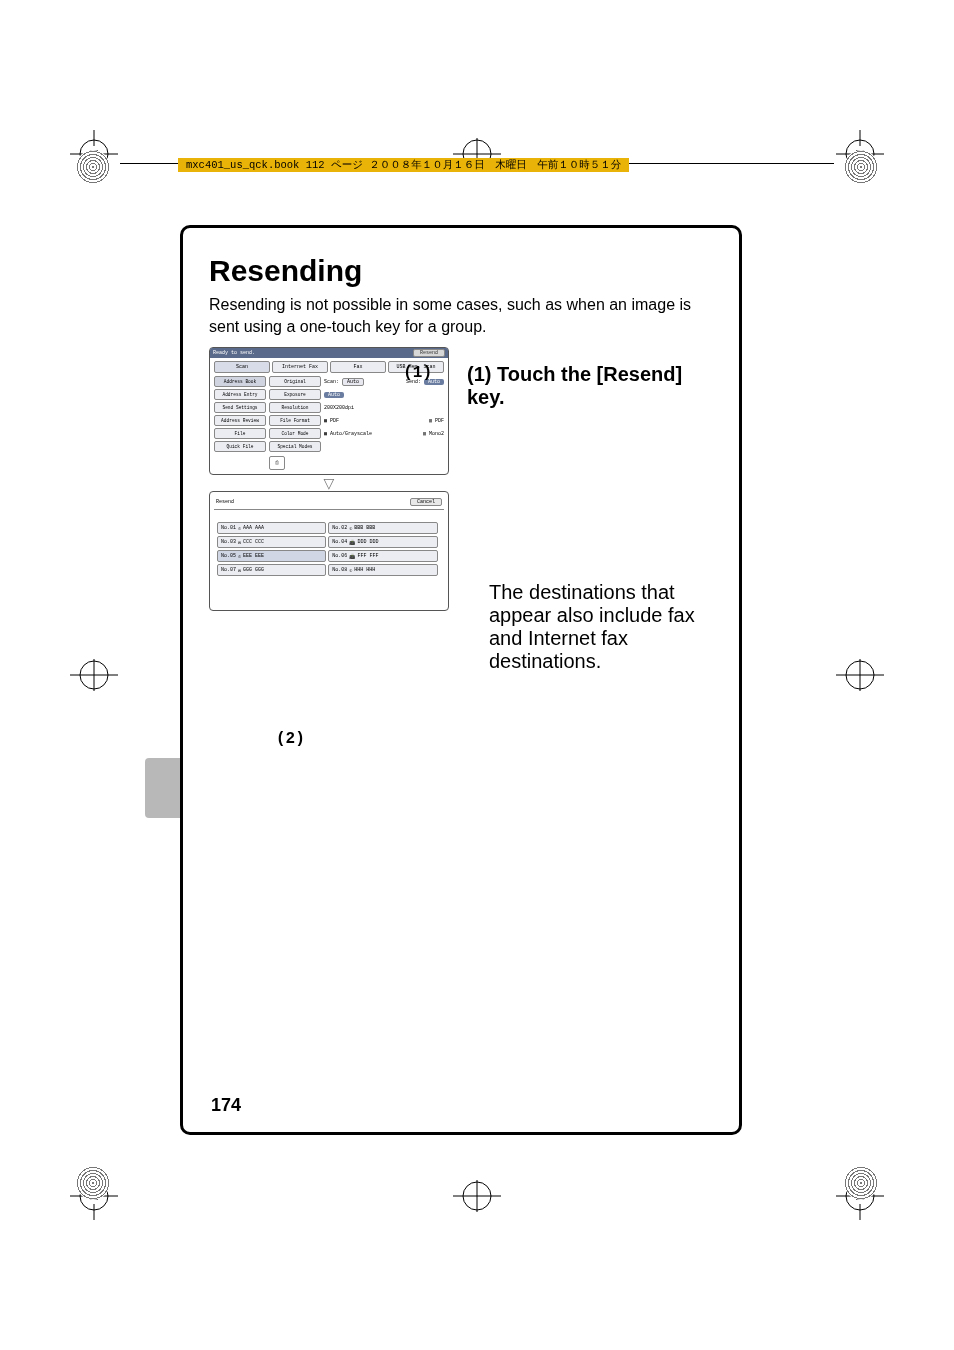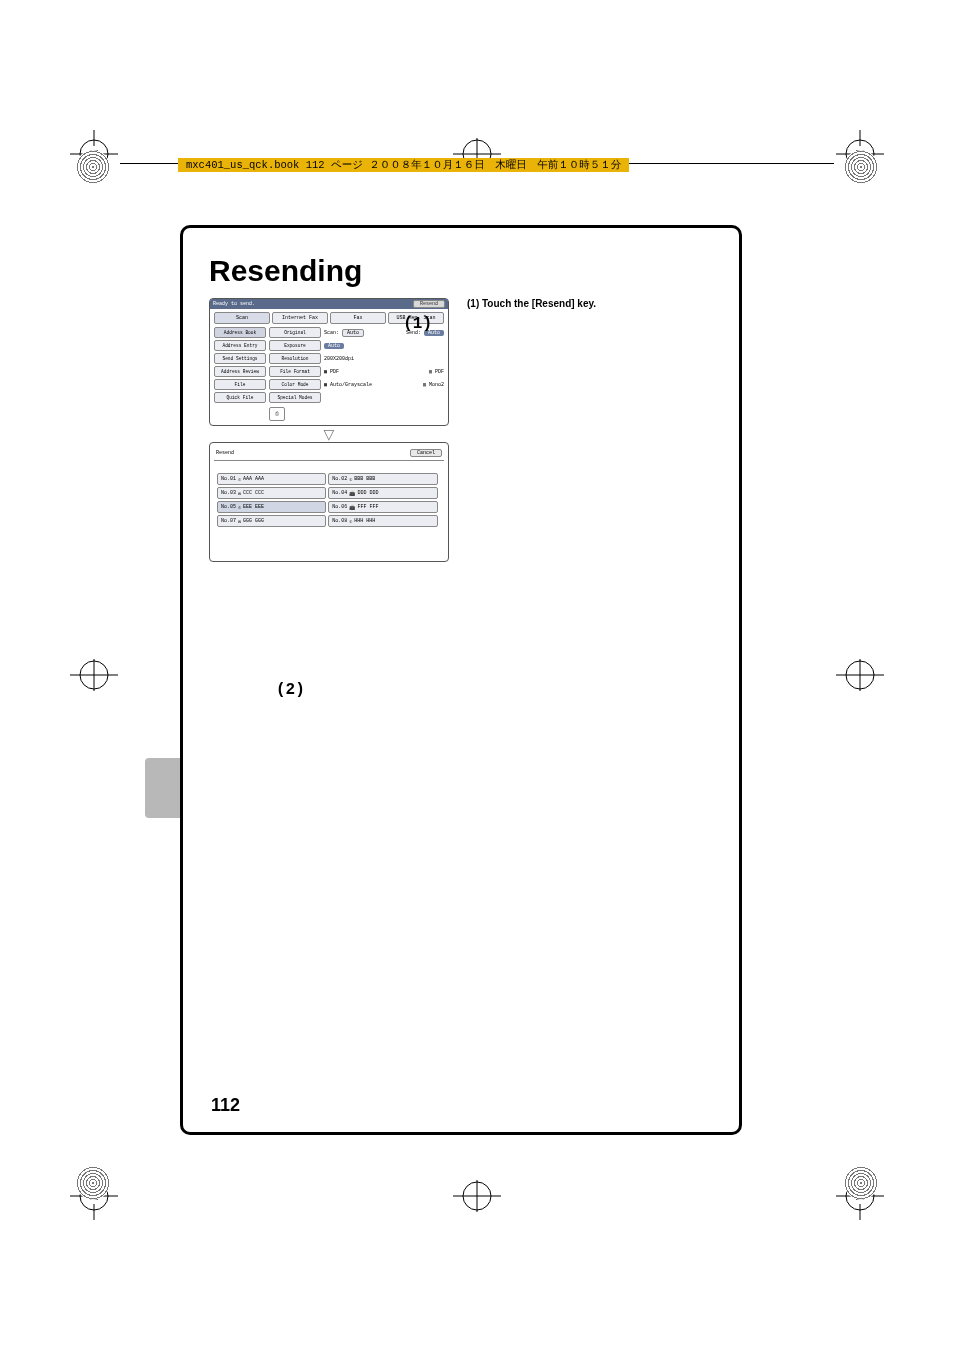--- a/index.html
+++ b/index.html
@@ -46,21 +46,21 @@
     left: 180px; top: 225px;
     width: 562px; height: 910px;
     border: 3px solid #000;
     border-radius: 10px;
     padding: 26px 26px 6px 26px;
   }
   .title { font-size: 30px; font-weight: bold; font-family: Arial,sans-serif; }
   .body-text { font-size: 16px; line-height: 1.35; margin-top: 6px; }
   .columns { display: flex; gap: 18px; margin-top: 10px; }
   .col-left { width: 240px; }
-  .col-right { flex: 1; font-size: 10px; }
+  .col-right { flex: 1; font-size: 20px; margin-top: 16px; }
   .step-label { font-weight: bold; }
   .step-sub { margin-left: 22px; margin-top: 2px; }
   .panel {
     border: 1.5px solid #555; border-radius: 4px;
     padding: 4px; font-size: 5px; background: #fff;
     font-family: "Courier New", monospace;
   }
   .panel-top .status-row { display:flex; align-items:center; justify-content:space-between; padding:1px 3px; background:#5a6a8a; color:#fff; border-radius:2px 2px 0 0; margin:-4px -4px 3px -4px; }
   .status-row .rbtn { background:#d8d8d8; color:#333; border:1px solid #888; border-radius:2px; padding:0 6px; font-size:5px; }
   .tab-row { display:flex; gap:2px; margin:2px 0 3px 0; }
@@ -150,20 +150,21 @@
 <div class="chatch hbl"></div>
 <div class="chatch hbr"></div>
 
 <div class="header-line"></div>
 <div class="header-text">mxc401_us_qck.book  112 ページ  ２００８年１０月１６日　木曜日　午前１０時５１分</div>
 
 <div class="side-tab"></div>
 
 <div class="page-frame">
   <div class="title">Resending</div>
+  <p class="body-text">Resending is not possible in some cases, such as when an image is sent using a one-touch key for a group.</p>
 
   <div class="columns">
     <div class="col-left">
 
       <div class="panel panel-top panel-wrap">
         <div class="status-row">
           <span>Ready to send.</span>
           <span class="rbtn">Resend</span>
         </div>
         <div class="callout co1">(1)</div>
@@ -269,17 +270,18 @@
               <span>✆</span> 
               <span>HHH HHH</span>
             </div>
           </div>
       </div>
     </div>
 
     <div class="col-right">
       <p><span class="step-label">(1) Touch the [Resend] key.</span></p>
       <div style="height:170px"></div>
+      <p class="step-sub">The destinations that appear also include fax and Internet fax destinations.</p>
     </div>
   </div>
 
-  <div class="page-num">112</div>
+  <div class="page-num">174</div>
 </div>
 
 </body></html>

